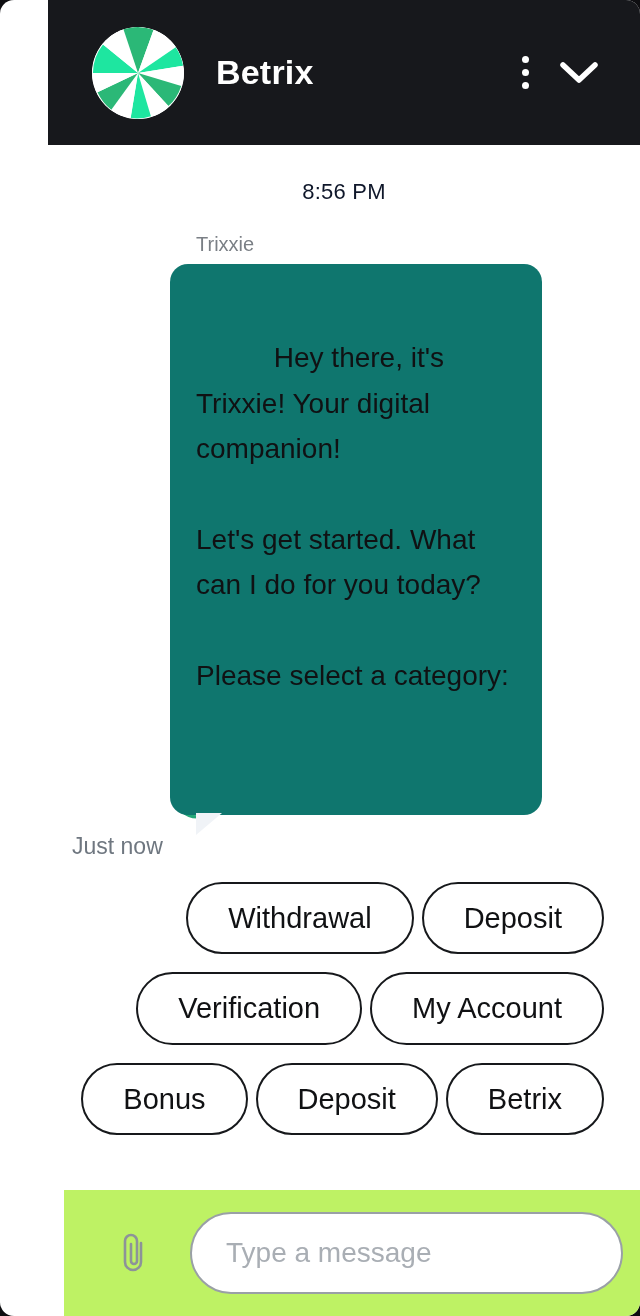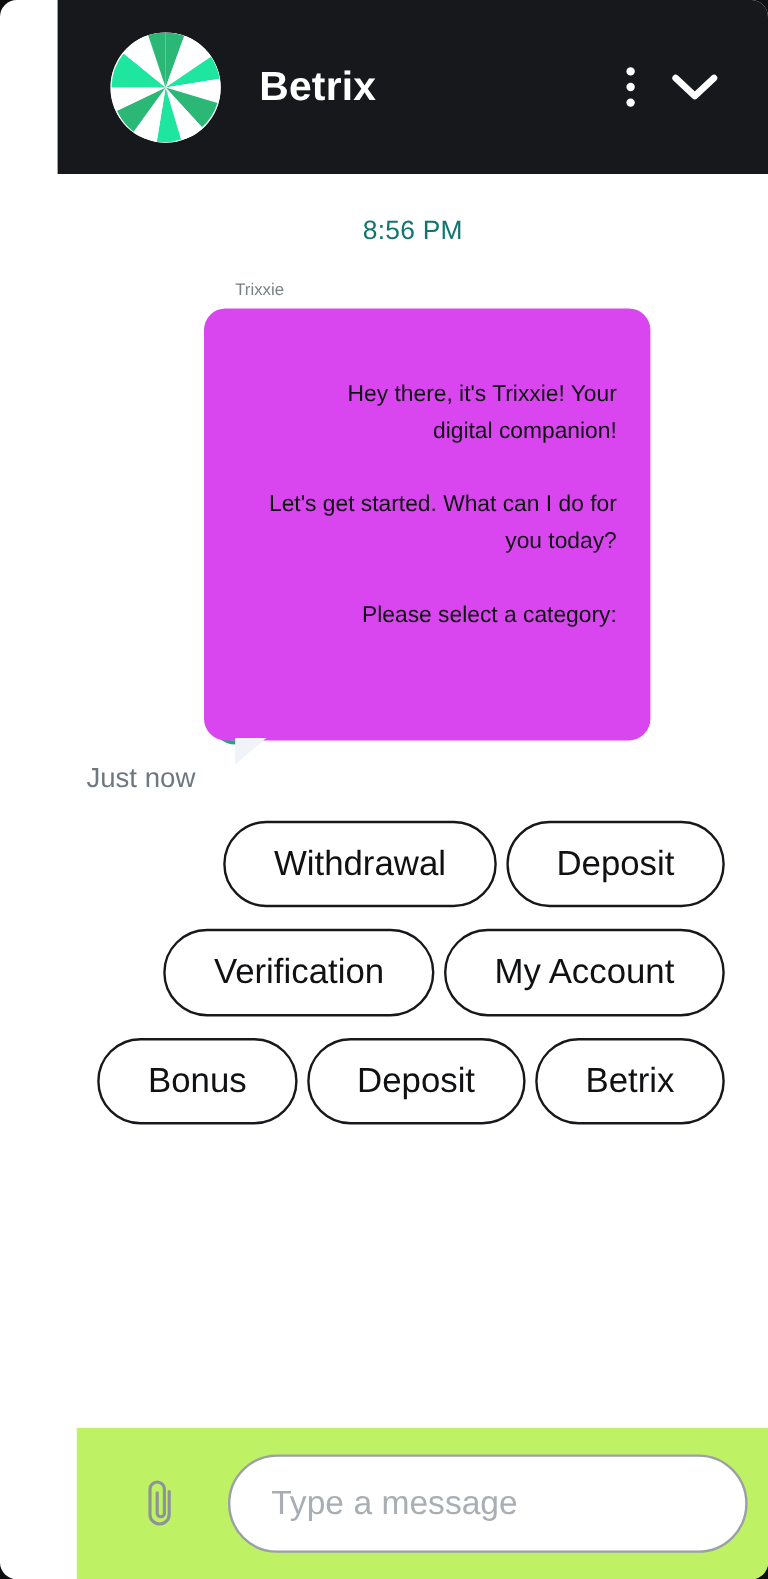--- a/index.html
+++ b/index.html
@@ -70,49 +70,48 @@
   
   .chat {
     flex: 1 1 auto;
     position: relative;
     background: #ffffff;
     padding: 0 24px;
   }
 
   .day-time {
     text-align: center;
-    color: #0f766e;
+    color: #0f172a;
     font-size: 22px;
     padding-top: 34px;
     letter-spacing: 0.2px;
   }
 
   .msg-row { position: relative; margin-top: 28px; }
 
   .sender-name {
     margin-left: 124px;
     color: #7a7f85;
-    font-size: 14px;
+    font-size: 20px;
     margin-bottom: 8px;
   }
 
   .bubble-wrap { position: relative; margin-left: 98px; }
 
   .bubble {
     position: relative;
     display: inline-block;
     max-width: 372px;
-    background: #d946ef;
+    background: #0f766e;
     border-radius: 18px;
     padding: 26px 28px 26px 26px;
     color: #101113;
-    font-size: 19px;
+    font-size: 28px;
     line-height: 1.62;
     white-space: pre-wrap;
-    text-align: right;
   }
 
   .bubble-tail {
     position: absolute;
     left: 26px;
     bottom: -20px;
     width: 0; height: 0;
     border-left: 26px solid #f0f3f7;
     border-bottom: 22px solid transparent;
   }

